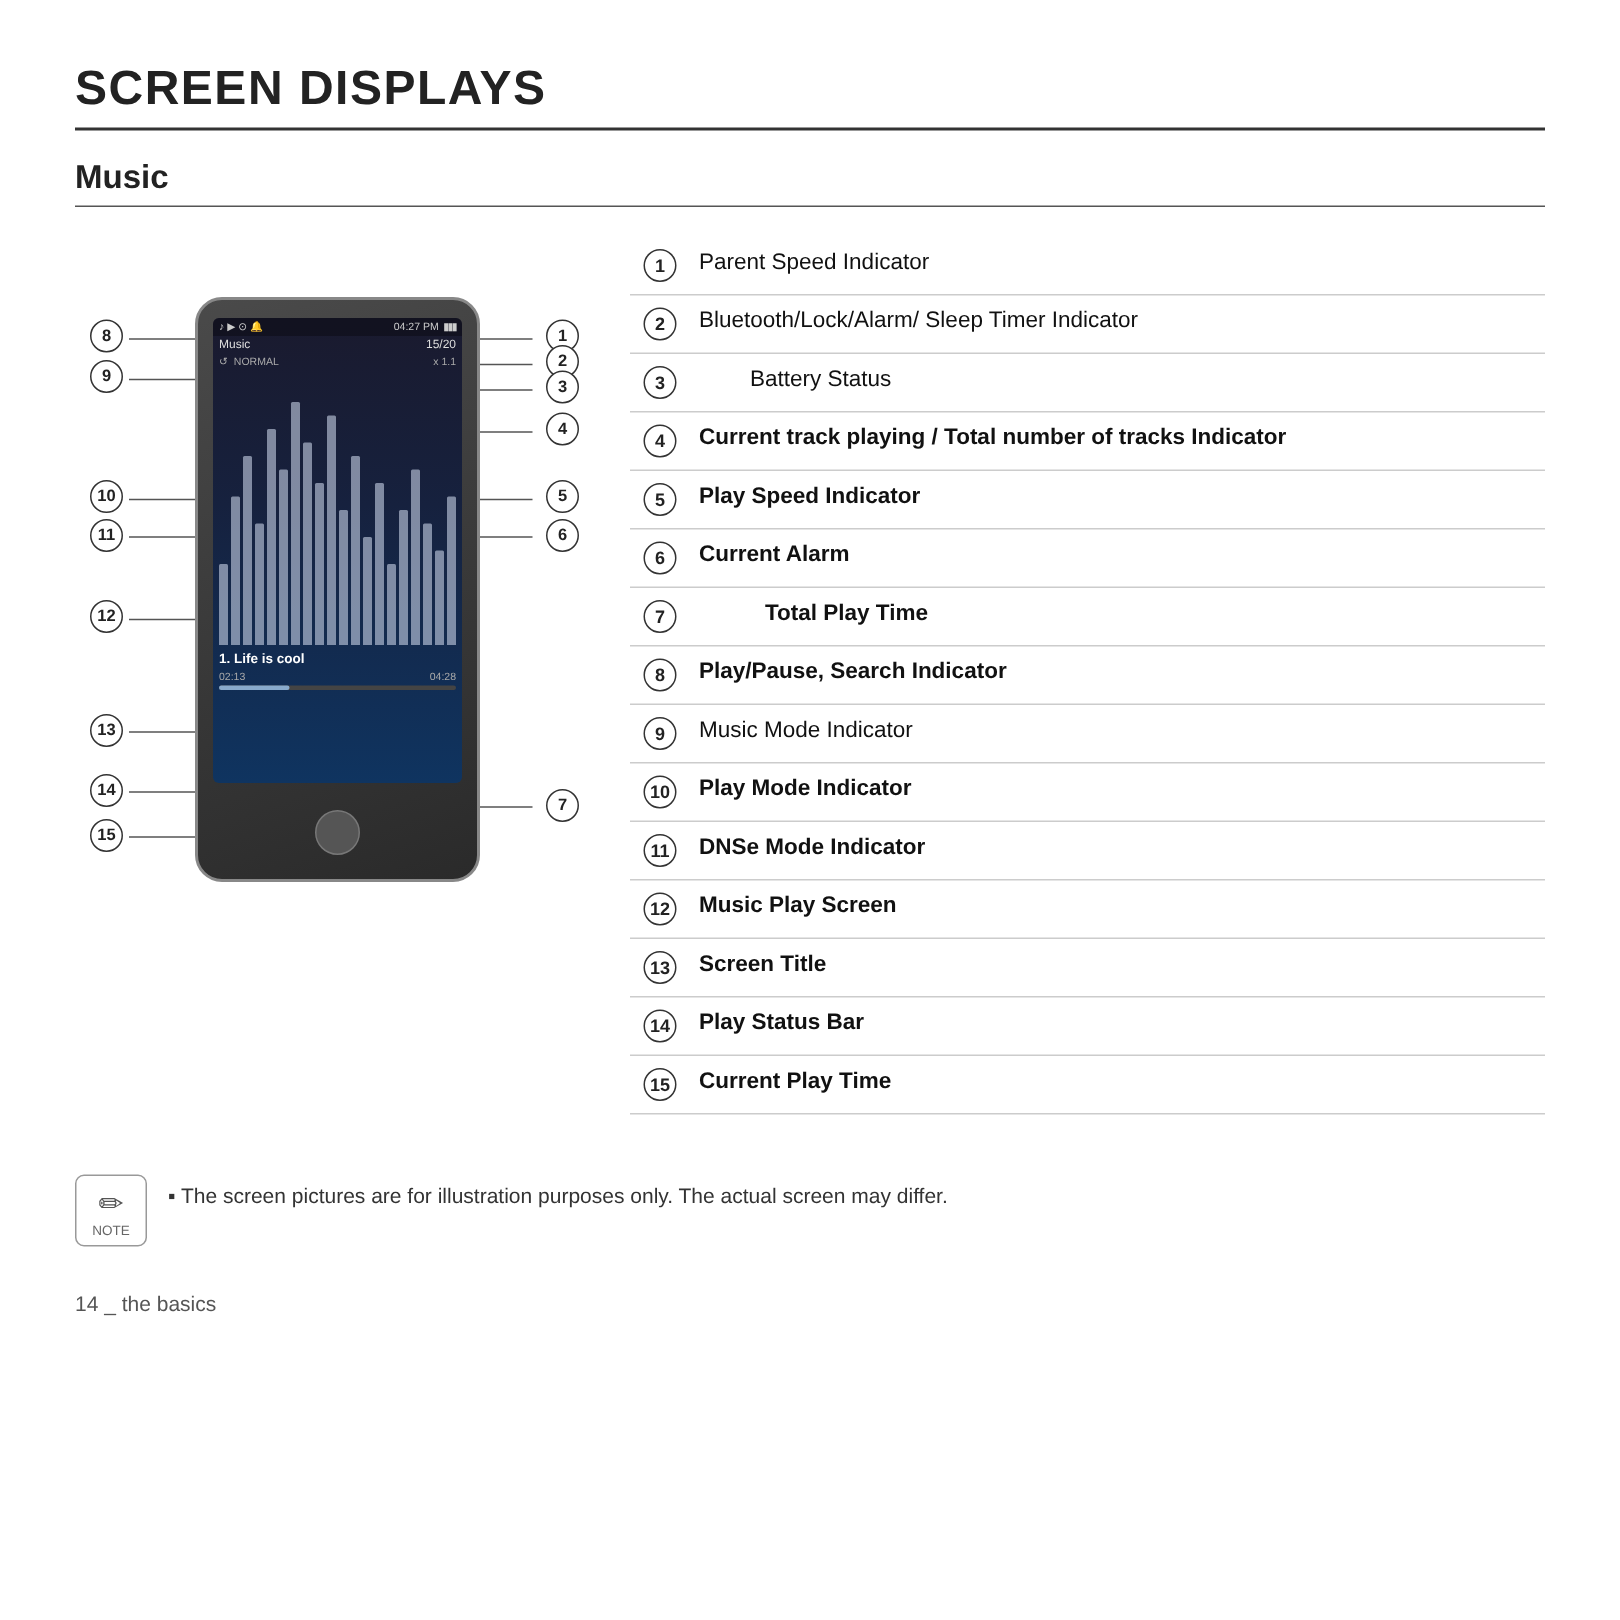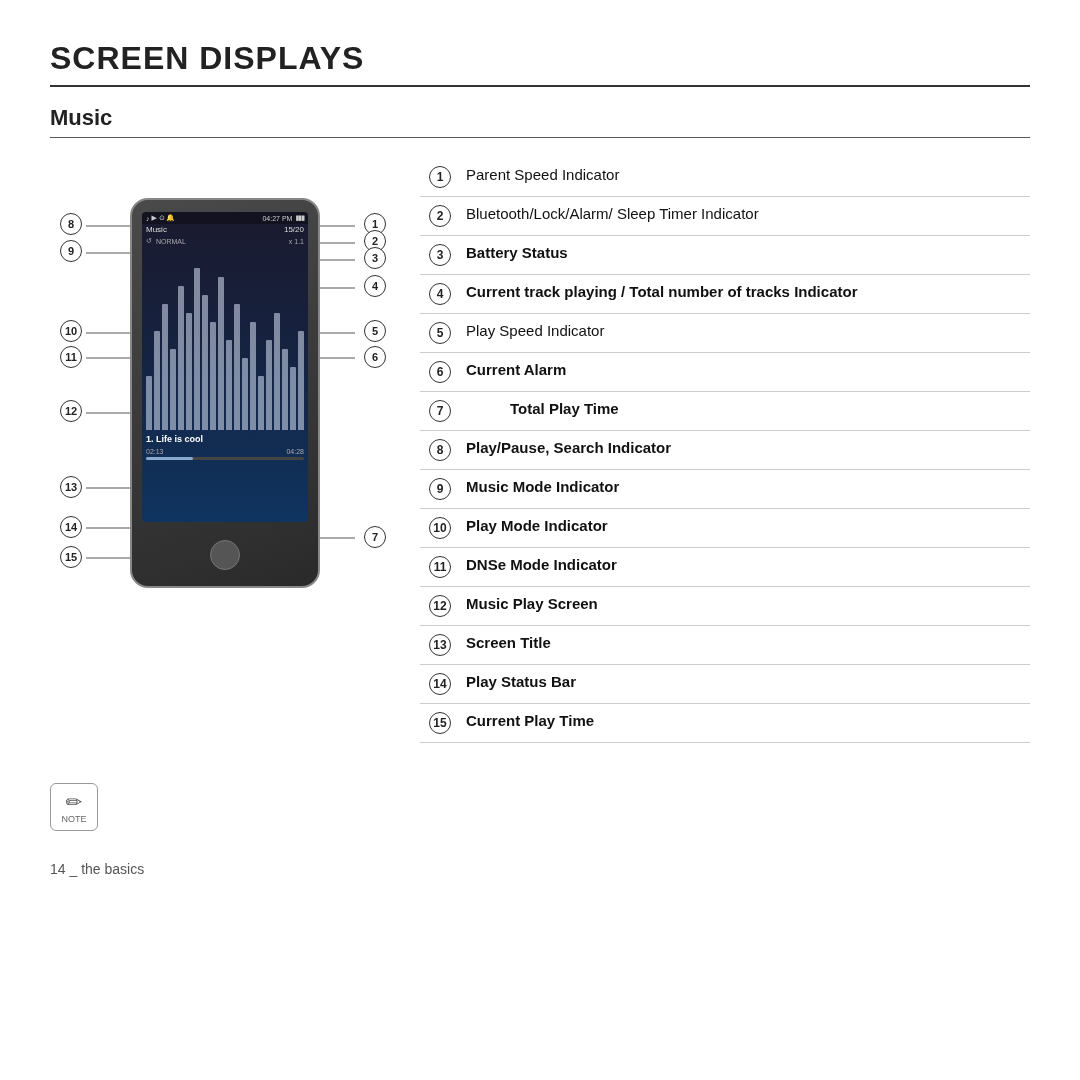--- a/index.html
+++ b/index.html
@@ -413,45 +413,45 @@
             <td><span class="num-badge">1</span></td>
             <td><span class="desc-label" style="font-weight: 400;">Parent Speed Indicator</span></td>
           </tr>
           <tr>
             <td><span class="num-badge">2</span></td>
             <td><span class="desc-label" style="font-weight: 400;">Bluetooth/Lock/Alarm/
 Sleep Timer Indicator</span></td>
           </tr>
           <tr>
             <td><span class="num-badge">3</span></td>
-            <td><span class="desc-label" style="font-weight: 700;">Battery Status</span></td>
+            <td><span class="desc-label" style="font-weight: 400; margin-left: 34px;">Battery Status</span></td>
           </tr>
           <tr>
             <td><span class="num-badge">4</span></td>
             <td><span class="desc-label" style="font-weight: 700;">Current track playing / Total number of tracks Indicator</span></td>
           </tr>
           <tr>
             <td><span class="num-badge">5</span></td>
-            <td><span class="desc-label" style="font-weight: 400;">Play Speed Indicator</span></td>
+            <td><span class="desc-label" style="font-weight: 700;">Play Speed Indicator</span></td>
           </tr>
           <tr>
             <td><span class="num-badge">6</span></td>
             <td><span class="desc-label" style="font-weight: 700;">Current Alarm</span></td>
           </tr>
           <tr>
             <td><span class="num-badge">7</span></td>
             <td><span class="desc-label" style="font-weight: 700; margin-left: 44px;">Total Play Time</span></td>
           </tr>
           <tr>
             <td><span class="num-badge">8</span></td>
             <td><span class="desc-label" style="font-weight: 700;">Play/Pause, Search Indicator</span></td>
           </tr>
           <tr>
             <td><span class="num-badge">9</span></td>
-            <td><span class="desc-label" style="font-weight: 700; margin-top: 37px;">Music Mode Indicator</span></td>
+            <td><span class="desc-label" style="font-weight: 400; margin-top: 37px;">Music Mode Indicator</span></td>
           </tr>
           <tr>
             <td><span class="num-badge">10</span></td>
             <td><span class="desc-label" style="font-weight: 700;">Play Mode Indicator</span></td>
           </tr>
           <tr>
             <td><span class="num-badge">11</span></td>
             <td><span class="desc-label" style="font-weight: 700;">DNSe Mode Indicator</span></td>
           </tr>
           <tr>
@@ -474,15 +474,16 @@
     </table>
   </div>
 
 </div>
 
 <div class="note-section">
   <div class="note-icon-box">
     <span class="note-icon-pencil">✏</span>
     <span>NOTE</span>
   </div>
+  <p class="note-text">▪ The screen pictures are for illustration purposes only. The actual screen may differ.</p>
 </div>
 
 <div class="page-num">14 _ the basics</div>
 
 </body></html>

